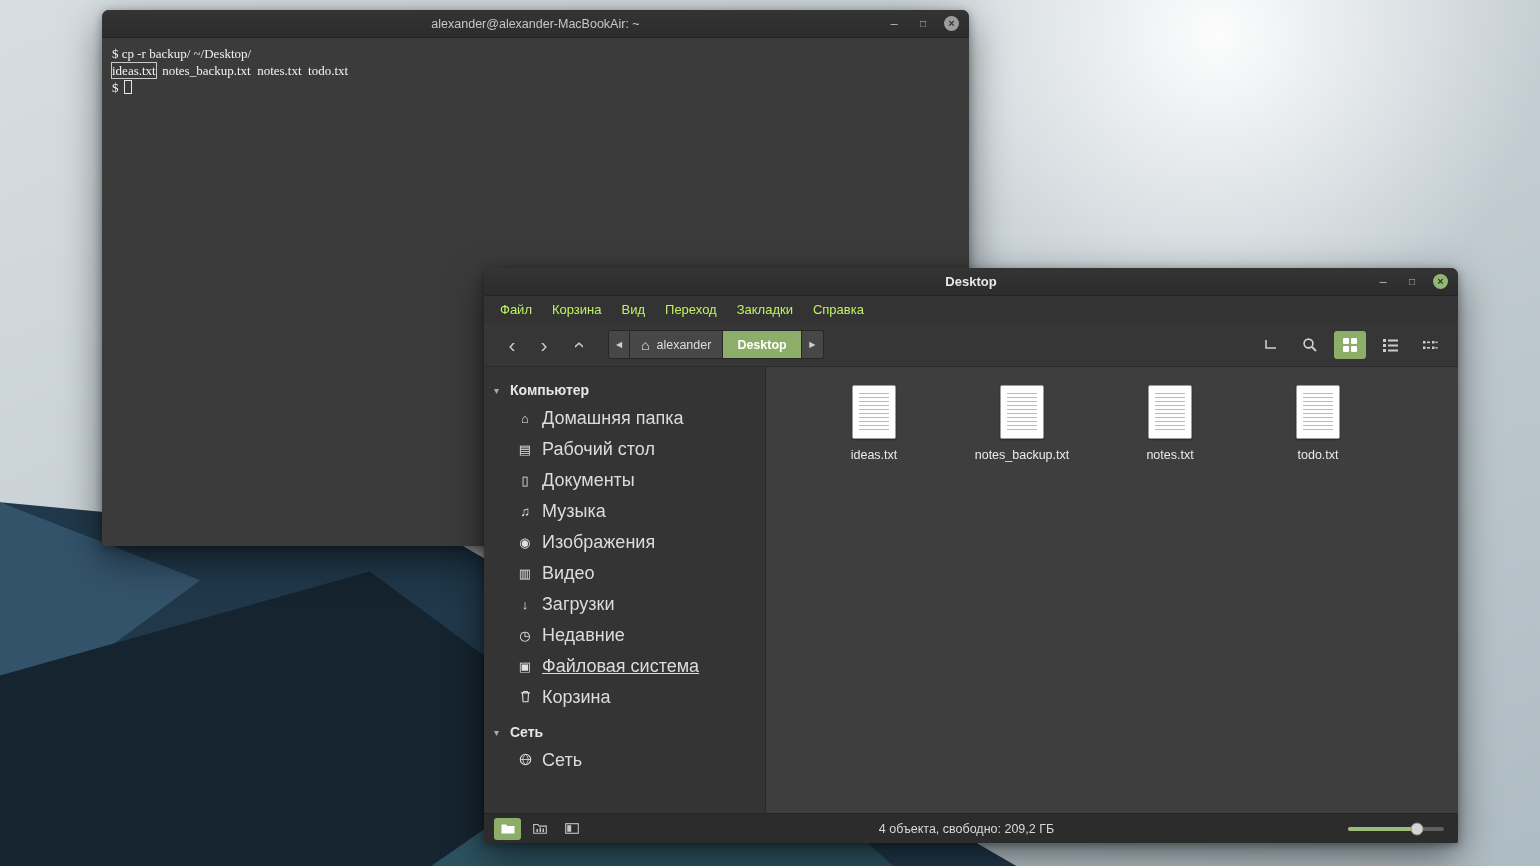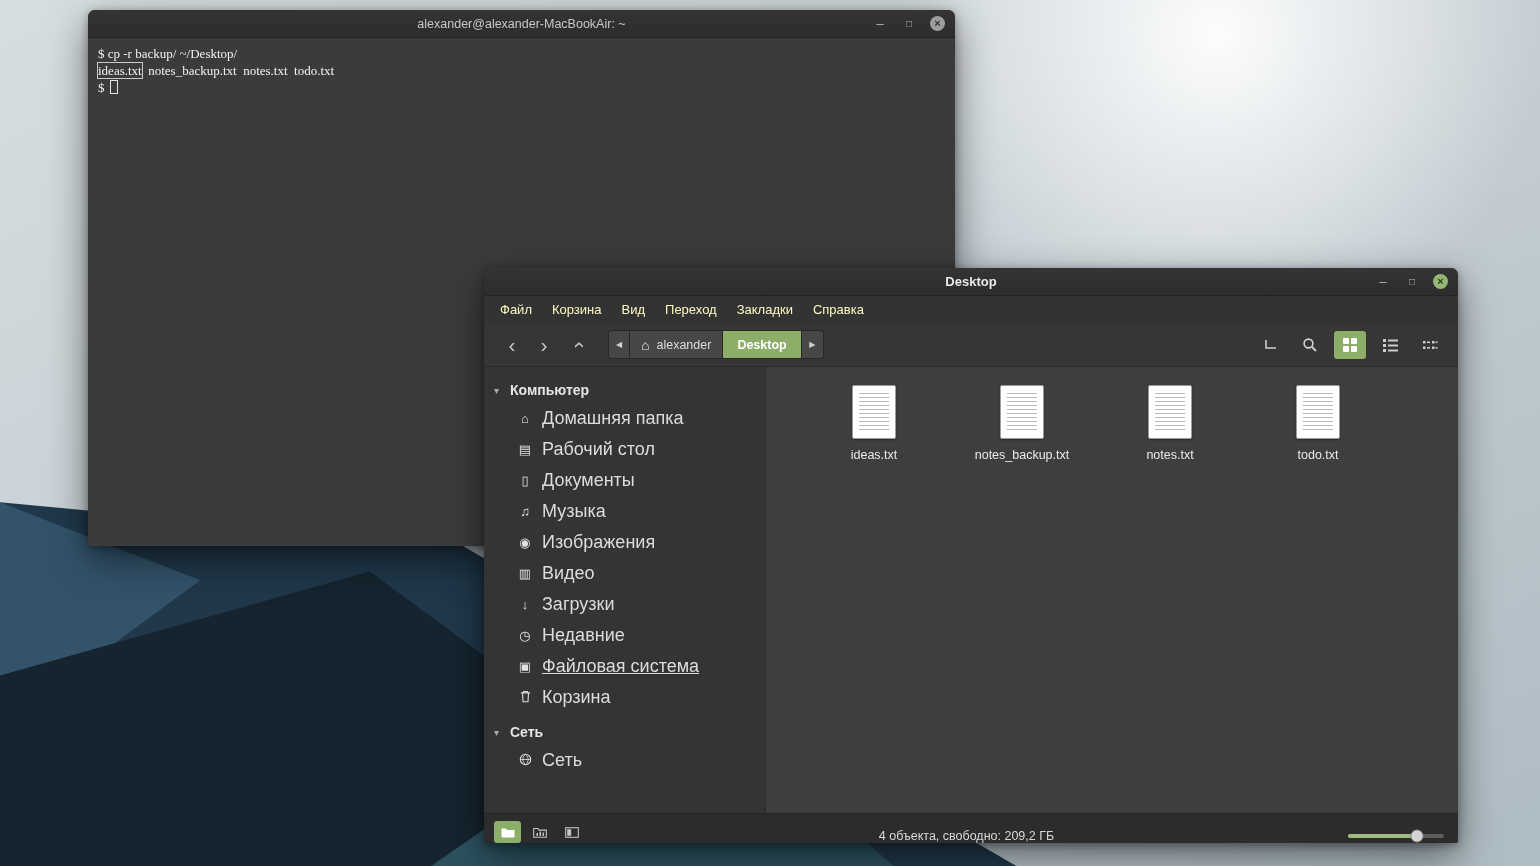--- a/index.html
+++ b/index.html
@@ -23,34 +23,34 @@
   .titlebar .title { font-size:12.5px; color:#c7c7c7; }
   .win-controls { position:absolute; right:10px; top:0; height:100%; display:flex; align-items:center; gap:13px; }
   .wc { display:flex; align-items:center; justify-content:center; width:16px; height:16px;
         color:#b9b9b9; font-size:13px; line-height:1; cursor:default; }
   .wc.restore { font-size:10px; }
   .wc.close-circle { border-radius:50%; width:15px; height:15px; font-size:11px; font-weight:bold; }
   .close-gray { background:#9d9d9d; color:#333; }
   .close-green { background:#93b874; color:#2d3a23; }
 
   
-  #terminal { left:88px; top:10px; width:867px; height:536px; background:#3b3b3b; z-index:1; }
+  #terminal { left:102px; top:10px; width:867px; height:536px; background:#3b3b3b; z-index:1; }
   .term-body { padding:7px 10px; font-family:Liberation Serif, serif; font-size:13px;
                line-height:17px; color:#f2f2f2; height:calc(100% - 28px); }
   .term-line { white-space:pre; }
   .term-hl { outline:1px solid #c9c9c9; }
   .term-cursor { display:inline-block; width:8px; height:14px; border:1px solid #e6e6e6;
                  vertical-align:-2px; margin-left:2px; }
 
   
   #fm { left:484px; top:268px; width:974px; height:575px; background:#383838; z-index:2; }
   #fm .titlebar .title { color:#e9e9e9; font-weight:bold; font-size:13px; }
 
   .menubar { height:27px; background:#333333; display:flex; align-items:center; padding:0 6px; }
-  .menu-item { font-size:13px; color:#fef9c3; padding:4px 10px; border-radius:3px; cursor:default; }
+  .menu-item { font-size:13px; color:#bef264; padding:4px 10px; border-radius:3px; cursor:default; }
 
   .toolbar { height:44px; background:#363636; border-bottom:1px solid #2a2a2a;
              display:flex; align-items:center; padding:0 12px; }
   .nav-btn { width:32px; height:30px; display:flex; align-items:center; justify-content:center;
              color:#c9c9c9; font-size:21px; border-radius:3px; }
   .nav-up-glyph { display:inline-block; transform:rotate(-90deg); }
 
   .breadcrumbs { display:flex; margin-left:16px; height:29px; }
   .crumb { display:flex; align-items:center; border:1px solid #272727; background:#474747;
            color:#dddddd; font-size:12.5px; }
@@ -82,21 +82,21 @@
   .content { flex:1; background:#3e3e3e; }
   .files-row { display:flex; padding:18px 0 0 44px; gap:20px; }
   .file-cell { width:128px; display:flex; flex-direction:column; align-items:center; }
   .doc-icon { width:44px; height:54px; background:#ffffff; border:1px solid #9c9c9c; border-radius:2px;
               box-shadow:0 1px 2px rgba(0,0,0,.35); position:relative; }
   .doc-icon::after { content:""; position:absolute; left:6px; right:6px; top:7px; bottom:7px;
               background:repeating-linear-gradient(to bottom, #a9a9a9 0 1px, transparent 1px 4px); opacity:.8; }
   .file-label { margin-top:9px; font-size:12.5px; color:#eaeaea; }
 
   .statusbar { height:30px; background:#2c2c2c; border-top:1px solid #242424;
-               display:flex; align-items:flex-end; padding:0 10px; }
+               display:flex; align-items:center; padding:0 10px; }
   .sb-btn { width:27px; height:22px; display:flex; align-items:center; justify-content:center; border-radius:3px; }
   .sb-btn.active { background:var(--accent); }
   .sb-btn + .sb-btn { margin-left:5px; }
   .sb-pane { margin-left:20px; }
   .sb-text { flex:1; text-align:center; font-size:12.5px; color:#d8d8d8; }
   .zoom-slider { width:96px; height:14px; position:relative; display:flex; align-items:center; margin-right:4px; }
   .zoom-track { position:absolute; left:0; right:0; top:5px; height:4px; border-radius:2px; background:#5e5e5e; }
   .zoom-fill { position:absolute; left:0; top:5px; height:4px; border-radius:2px; width:72%; background:#9dbb7c; }
   .zoom-handle { position:absolute; left:72%; top:50%; transform:translate(-50%,-50%);
                  width:13px; height:13px; border-radius:50%; background:#d4d4d4; border:1px solid #8e8e8e; }

